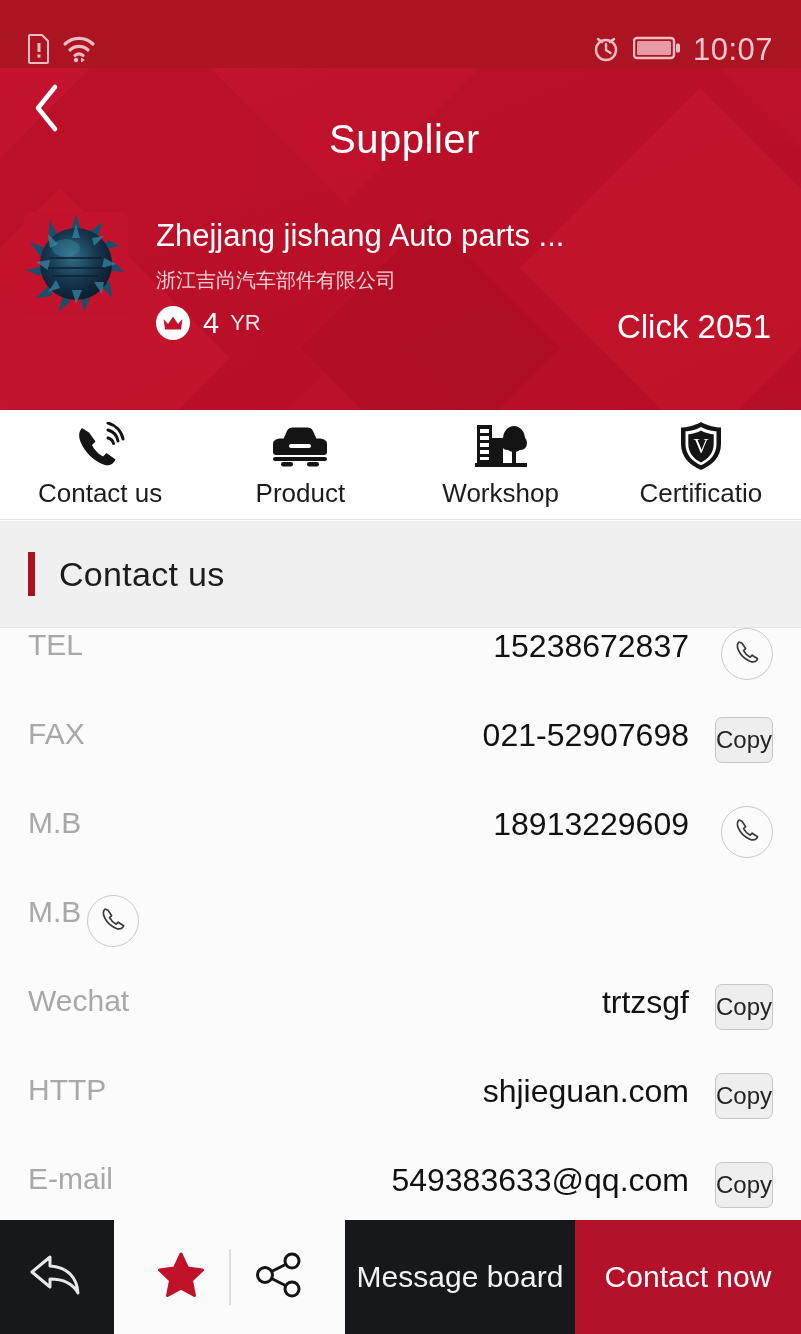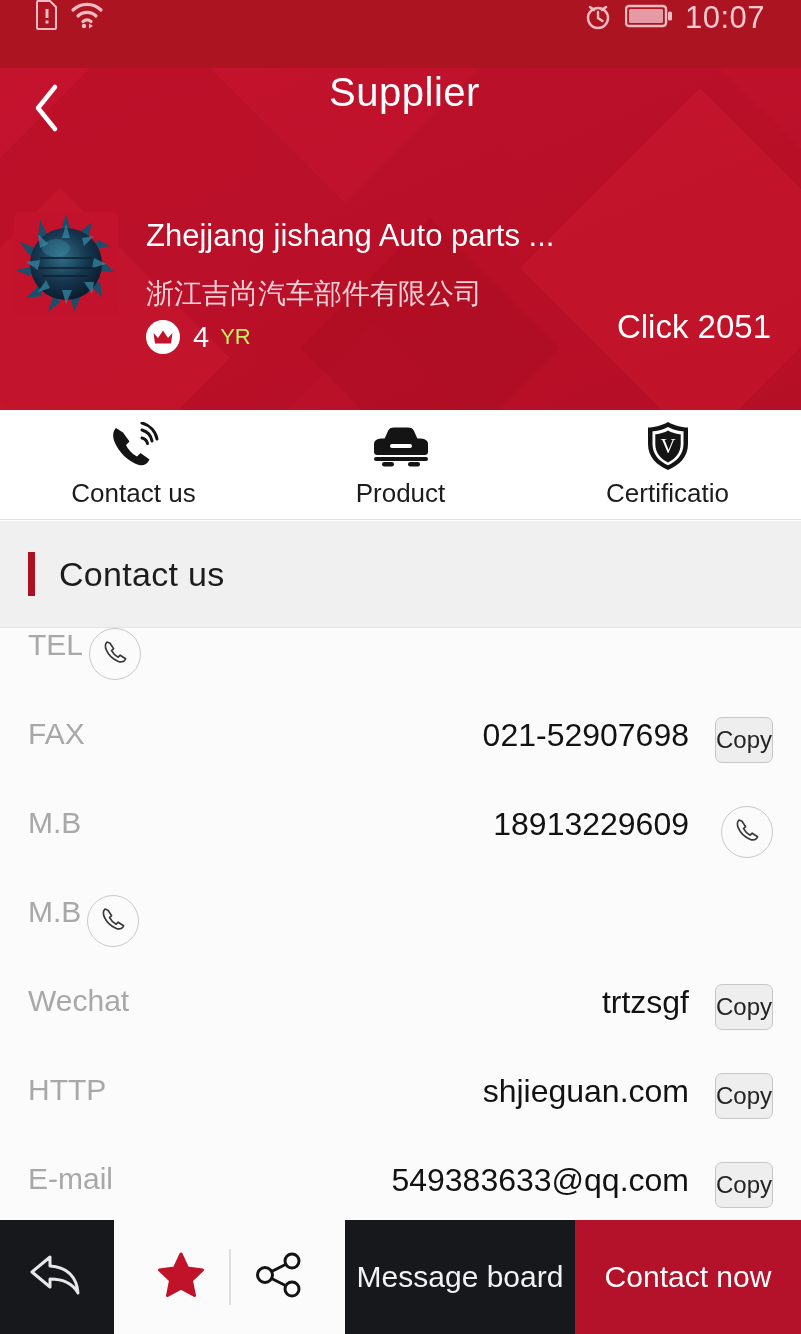--- a/index.html
+++ b/index.html
@@ -8,77 +8,77 @@
     font-family:"Liberation Sans", sans-serif;
     background:#ffffff;
     overflow:hidden;
   }
   #app { position:relative; width:801px; height:1334px; overflow:hidden; }
 
   
   .statusbar {
     position:absolute; left:0; top:0; width:801px; height:68px;
     background:#ad1421;
-    display:flex; align-items:flex-start;
-    padding:0 36px;
+    display:flex; align-items:flex-end;
+    padding:0 28px;
   }
   .sb-left { display:flex; align-items:center; gap:12px; }
   .sb-right { margin-left:auto; display:flex; align-items:center; gap:12px; }
   .sb-time { color:#f4c9cd; font-size:31px; letter-spacing:0.5px; }
   .sb-icon { display:block; }
 
   
   .hero {
     position:absolute; left:0; top:68px; width:801px; height:342px;
     background:#c3122c;
     overflow:hidden;
   }
   .hero-pattern {
     position:absolute; inset:0;
     pointer-events:none;
   }
   .hero-topbar {
-    position:relative; height:92px; display:flex; align-items:flex-start;padding-left:8px;
+    position:relative; height:92px; display:flex; align-items:flex-end;padding-left:8px;
   }
   .back-btn {
     position:absolute; left:16px; top:6px;
     width:62px; height:72px;
     display:flex; align-items:center; justify-content:center;
     cursor:pointer;
   }
   .hero-title {
     width:100%; text-align:center; color:#fff;
     font-size:40px; font-weight:400; letter-spacing:0.5px;
     position:relative; top:2px;
   }
   .hero-body {
-    position:relative; display:flex; padding:56px 30px 0 14px;
+    position:relative; display:flex; padding:56px 30px 0 24px;
   }
   .logo {
     width:104px; height:104px; flex:0 0 104px;
     border-radius:6px; overflow:hidden;
     position:relative; top:-4px;
   }
   .hero-info { margin-left:28px; flex:1 1 auto; min-width:0; position:relative; }
   .company-en {
     color:#ffffff; font-size:31px; line-height:40px;
     white-space:nowrap; overflow:hidden;
   }
   .company-cn {
-    color:#f3d0d6; font-size:28px; line-height:40px; margin-top:18px;
+    color:#f3d0d6; font-size:20px; line-height:40px; margin-top:4px;
     white-space:nowrap;
   }
   .yr-row { display:flex; align-items:center; margin-top:6px; }
   .crown-badge {
     width:34px; height:34px; border-radius:50%;
     background:#ffffff; display:flex; align-items:center; justify-content:center;
     flex:0 0 34px;
   }
   .yr-num { color:#ffffff; font-size:29px; margin-left:13px; line-height:1; }
-  .yr-unit { color:#bef264; font-size:22px; margin-left:11px; line-height:1; }
+  .yr-unit { color:#e5e5e5; font-size:22px; margin-left:11px; line-height:1; }
   .hero-body .click-wrap {
     position:absolute; right:30px; top:148px;
     color:#ffffff; font-size:33px;
   }
 
   
   .tabbar {
     position:absolute; left:0; top:410px; width:801px; height:110px;
     background:#ffffff;
     display:flex; align-items:flex-start;
@@ -327,20 +327,41 @@
           <path d="M4 20 C4 16.5 7 15 11 14.5 H51 C55 15 58 16.5 58 20 V28 C58 30 56.5 31 55 31 H7 C5.5 31 4 30 4 28 Z" fill="#141414"></path>
           <rect x="4" y="33" width="54" height="4" rx="2" fill="#141414"></rect>
           <rect x="12" y="38" width="12" height="4.5" rx="2.2" fill="#141414"></rect>
           <rect x="38" y="38" width="12" height="4.5" rx="2.2" fill="#141414"></rect>
           <rect x="20" y="20" width="22" height="4" rx="2" fill="#ffffff"></rect>
         </svg>
       </span>
       <span class="tab-label">Product</span>
     </div>
 
+    <div class="tab">
+      <span class="tab-icon">
+        <svg width="56" height="48" viewBox="0 0 56 48">
+          <rect x="4" y="3" width="15" height="38" fill="#141414"></rect>
+          <rect x="19" y="16" width="11" height="25" fill="#141414"></rect>
+          <g fill="#ffffff">
+            <rect x="7" y="7" width="9" height="4"></rect>
+            <rect x="7" y="14" width="9" height="4"></rect>
+            <rect x="7" y="21" width="9" height="4"></rect>
+            <rect x="7" y="28" width="9" height="4"></rect>
+            <rect x="7" y="35" width="9" height="3"></rect>
+          </g>
+          <ellipse cx="41" cy="17" rx="11" ry="13" fill="#141414"></ellipse>
+          <ellipse cx="34" cy="21" rx="6" ry="7" fill="#141414"></ellipse>
+          <ellipse cx="48" cy="21" rx="6" ry="7" fill="#141414"></ellipse>
+          <rect x="39" y="24" width="4" height="17" fill="#141414"></rect>
+          <rect x="2" y="41" width="52" height="4" fill="#141414"></rect>
+        </svg>
+      </span>
+      <span class="tab-label">Workshop</span>
+    </div>
 
     <div class="tab">
       <span class="tab-icon">
         <svg width="48" height="52" viewBox="0 0 48 52">
           <path d="M24 2 C17 6 9 7.5 4 7.5 V24 C4 37 13 45.5 24 50 C35 45.5 44 37 44 24 V7.5 C39 7.5 31 6 24 2 Z" fill="#141414"></path>
           <path d="M24 7 C18.5 10 12 11.3 8.5 11.3 V24 C8.5 34.5 15.5 41.5 24 45.3 C32.5 41.5 39.5 34.5 39.5 24 V11.3 C36 11.3 29.5 10 24 7 Z" fill="#ffffff"></path>
           <path d="M24 10.5 C19.5 13 14 14.2 11.3 14.2 V24 C11.3 33 17 39.2 24 42.4 C31 39.2 36.7 33 36.7 24 V14.2 C34 14.2 28.5 13 24 10.5 Z" fill="#141414"></path>
           <text x="24" y="33" font-family="Liberation Serif, serif" font-size="21" fill="#ffffff" text-anchor="middle">V</text>
         </svg>
       </span>
@@ -349,20 +370,21 @@
   </div>
 
   <div class="section-band">
     <div class="section-bar"></div>
     <div class="section-title">Contact us</div>
   </div>
 
   <div class="list" id="contact-list">
       <div class="row">
         <span class="row-label">TEL</span>
+        <span class="row-value">15238672837</span>
         <span class="row-action">
           <span class="call-circle">
             <span><svg width="26" height="26" viewBox="0 0 26 26">
                 <path d="M5 3 C3.2 4.8 2.8 7.6 4.4 11.2 C6.6 16.2 11 20.2 15.8 22.2 C19.2 23.6 21.6 22.8 22.8 21.2 L23.6 19.8 L18.2 16.2 L16.2 18.2 C13.8 17 10.8 14 9.6 11.6 L11.6 9.6 L8 4.2 Z" fill="none" stroke="#3a3a3a" stroke-width="1.7" stroke-linejoin="round"></path>
               </svg></span>
           </span>
         </span>
       </div>
       <div class="row">
         <span class="row-label">FAX</span>

